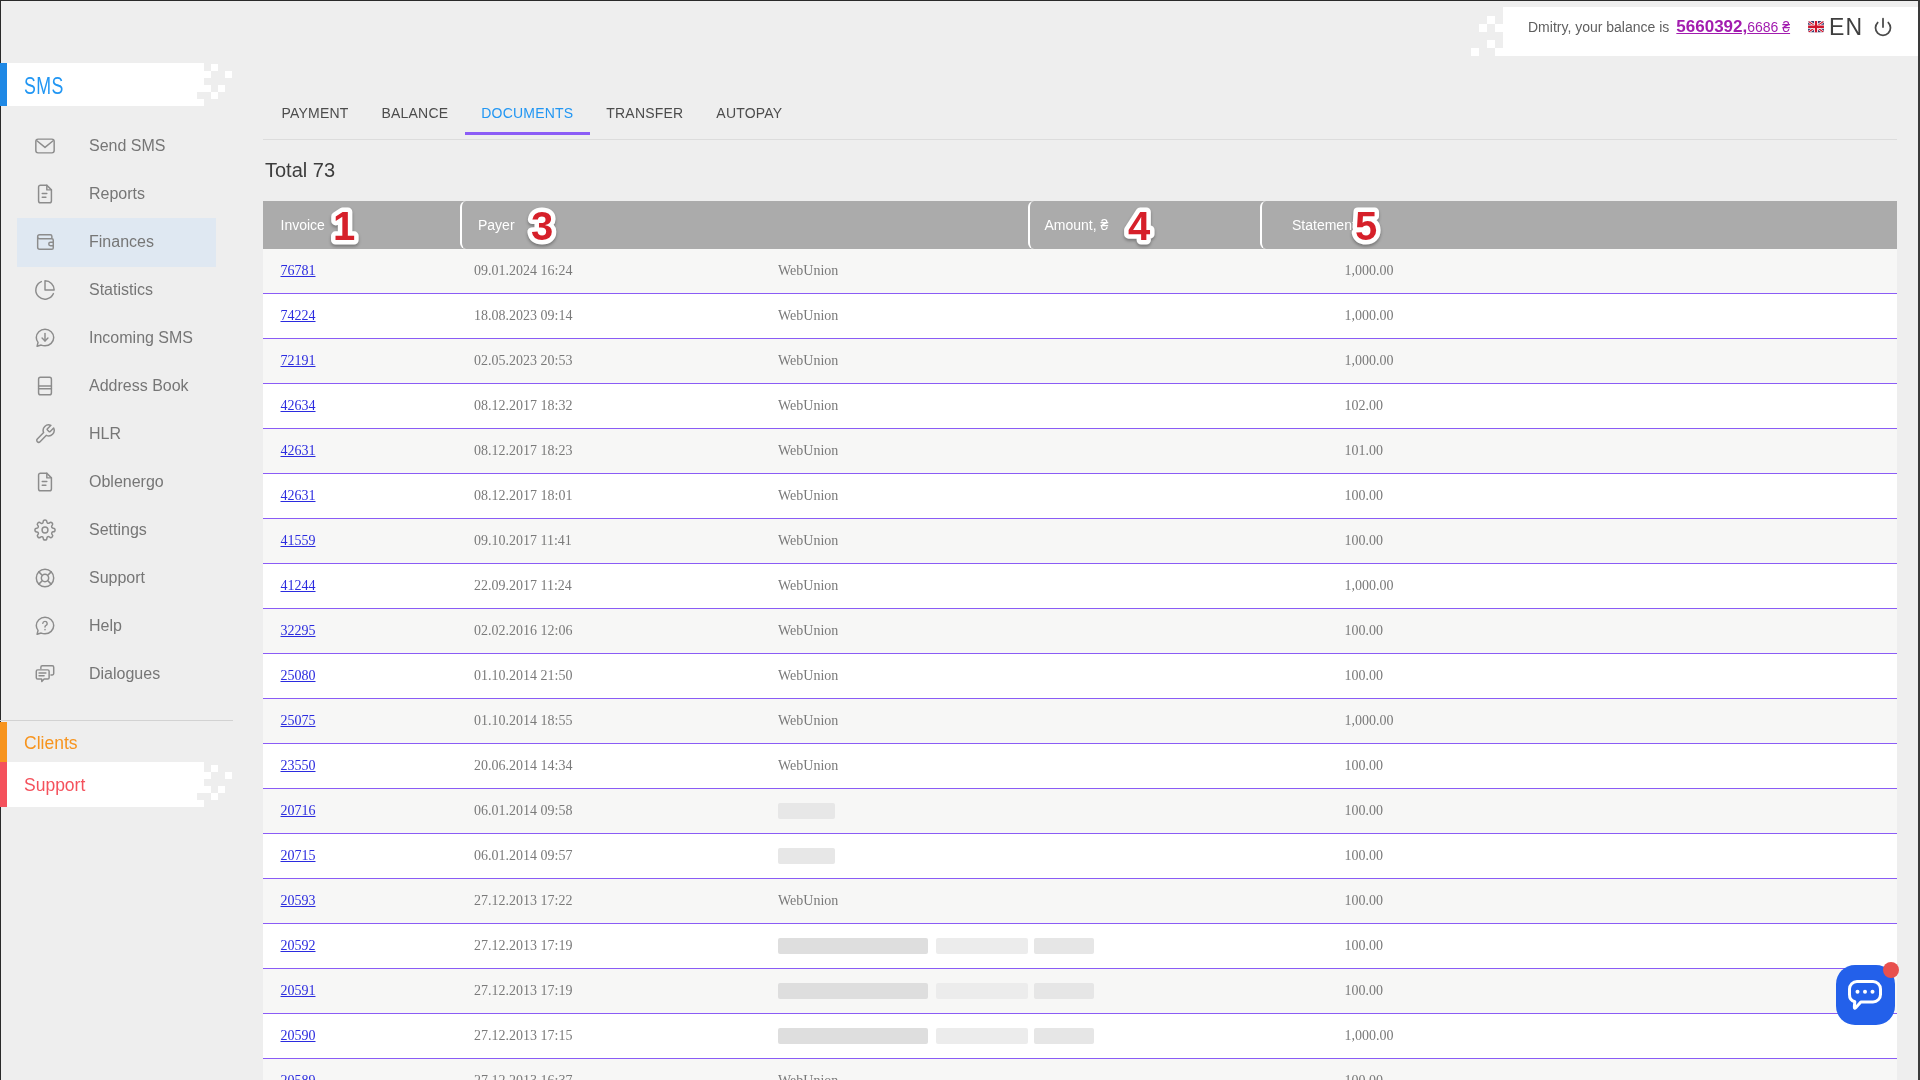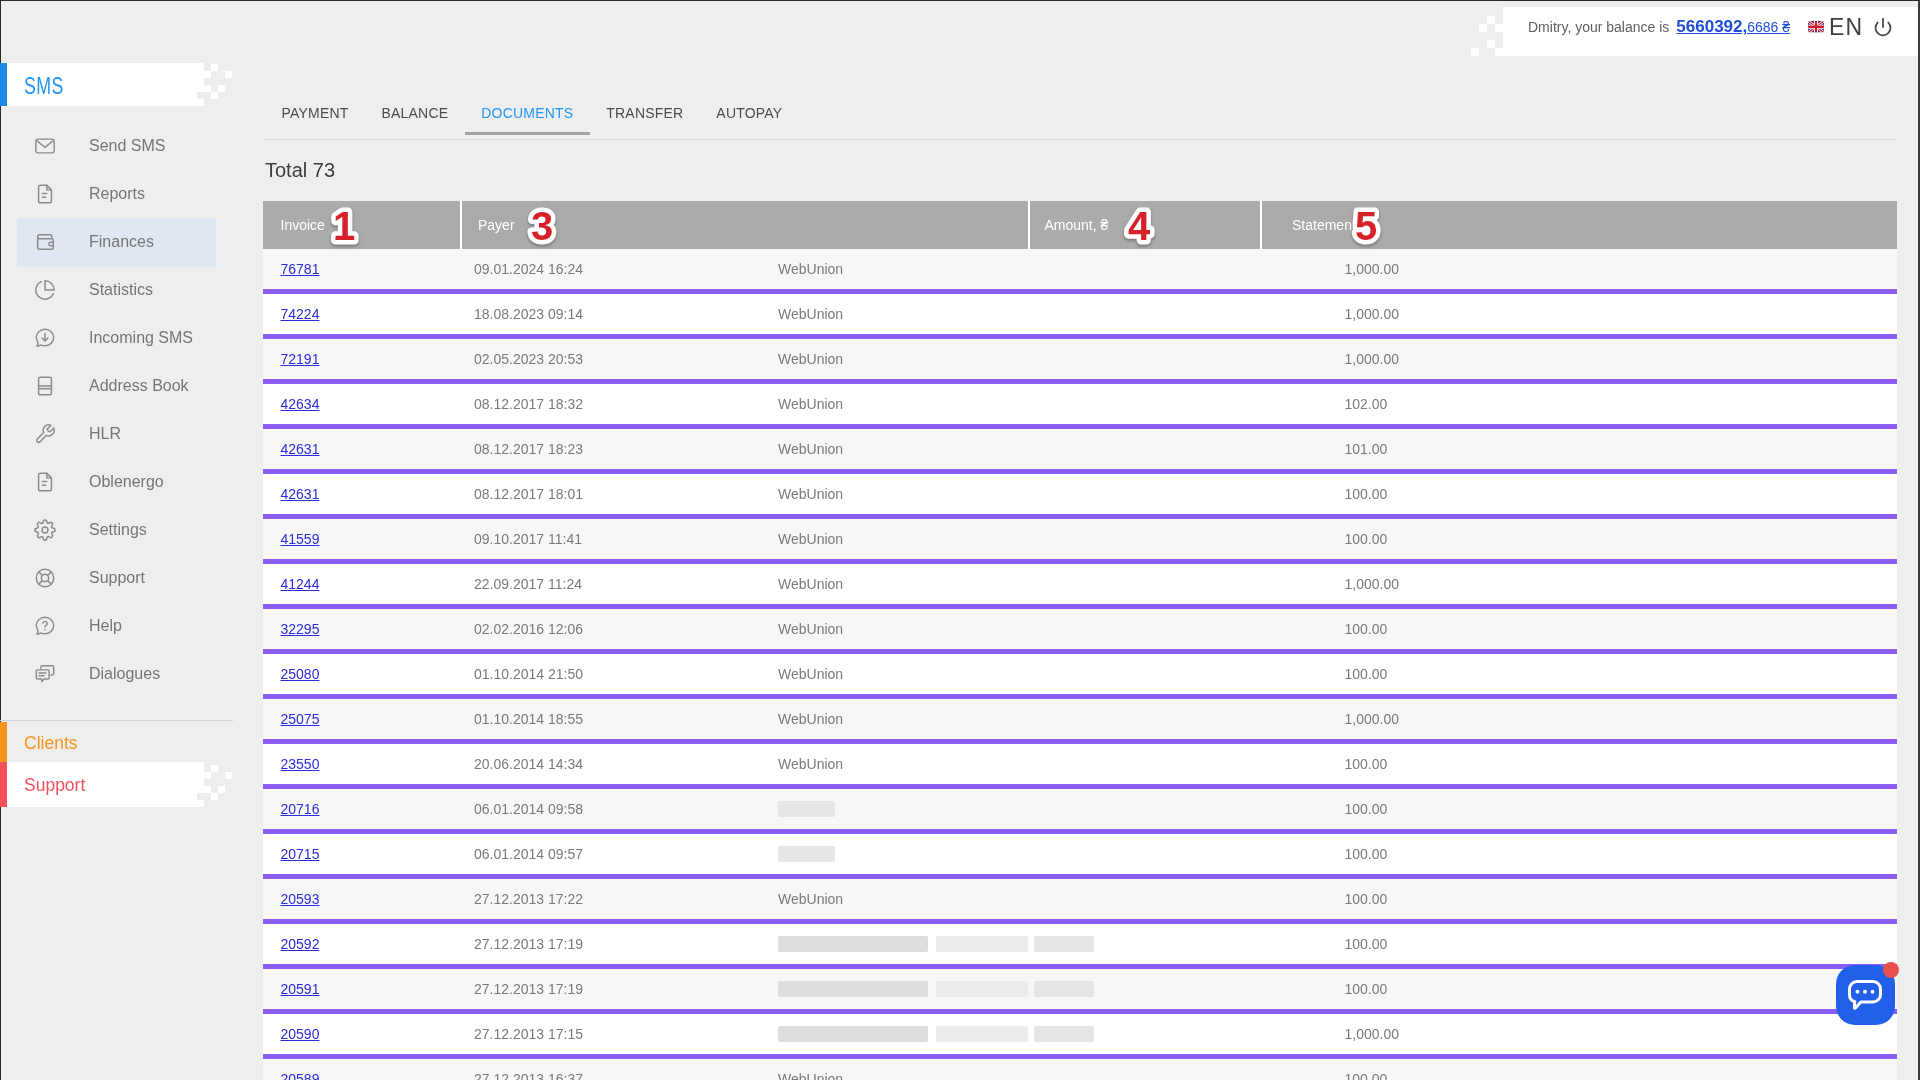--- a/index.html
+++ b/index.html
@@ -9,21 +9,21 @@
 
 
 #topline { left:0; top:0; width:1920px; height:1px; background:#2a2a2a; }
 #rightline { left:1918px; top:0; width:2px; height:1080px; background:#3a3a3a; }
 #leftline { left:0; top:0; width:1px; height:1080px; background:#2a2a2a; }
 
 
 #balbox { left:1503px; top:7px; width:415px; height:49px; background:#ffffff; }
 #balrow { left:1528px; top:7px; height:40px; display:flex; align-items:center; }
 #baltext { font-size:14px; color:#5f5f5f; }
-#ballink { color:#1d4ed8; text-decoration:underline; margin-left:7px; white-space:nowrap; }
+#ballink { color:#a21caf; text-decoration:underline; margin-left:7px; white-space:nowrap; }
 #ballink b { font-size:17px; font-weight:bold; letter-spacing:0; }
 #ballink span { font-size:14px; }
 #enflag { margin-left:18px; }
 #entext { font-size:23px; letter-spacing:1px; color:#3f3f3f; margin-left:5px; }
 #power { margin-left:10px; }
 
 
 #smsblock { left:0; top:63px; width:204px; height:43px; background:#fff; border-left:7px solid #1e88e5; }
 #smstext { left:24px; top:72px; font-size:24px; color:#2196f3; transform:scaleX(0.74); transform-origin:0 0; letter-spacing:0.5px; }
 .menu-item { position:absolute; left:0; width:233px; height:48px; }
@@ -32,31 +32,31 @@
 #fin-hl { left:17px; top:218px; width:199px; height:49px; background:#dfe8f2; }
 #side-div { left:0; top:720px; width:233px; height:1px; background:#d2d2d2; }
 #clients-bar { left:0; top:722px; width:7px; height:40px; background:#f7941e; }
 #clients-txt { left:24px; top:733px; font-size:17.5px; color:#f7941e; }
 #support-block { left:0; top:762px; width:204px; height:45px; background:#fff; border-left:7px solid #f4515c; }
 #support-txt { left:24px; top:775px; font-size:17.5px; color:#f4515c; }
 
 
 #tabs { left:265px; top:97px; display:flex; }
 .tab { font-size:14px; letter-spacing:0.2px; color:#4c4c4c; padding:8px 16.5px 14px 16.5px;text-align:right; }
-.tab.active { color:#2196f3; border-bottom:3px solid #a3a3a3; padding-bottom:11px; }
+.tab.active { color:#2196f3; border-bottom:3px solid #8b5cf6; padding-bottom:11px; }
 #tabs-div { left:263px; top:139px; width:1634px; height:1px; background:#dcdcdc; }
 #total { left:265px; top:159px; font-size:20px; color:#3d3d3d; }
 
 
 #tbl { left:263px; top:201px; width:1634px; }
 #thead { display:flex; height:48px; background:#ababab; color:#fff; font-size:14px; }
-.th { position:relative; display:flex; align-items:center; }
+.th { position:relative; display:flex; align-items:center;border-radius:6px; }
 .th + .th { border-left:2px solid #fff; }
 .th-badge { position:absolute; top:50%; transform:translate(-50%,-50%); filter:drop-shadow(0.5px 2px 1.5px rgba(0,0,0,0.3)); }
-.trow { display:flex; height:45px; border-bottom:5px solid #8b5cf6; background:#fff; font-size:14px; color:#7a7a7a; }
+.trow { display:flex; height:45px; border-bottom:1px solid #8b5cf6; background:#fff; font-size:14px; color:#7a7a7a;font-family:Liberation Serif, serif; }
 .trow.odd { background:#f7f7f6; }
 .td { display:flex; align-items:center; position:relative; }
 .c1 { width:197px; padding-left:17.5px; }
 .c2 { width:302px; padding-left:14px; }
 .c3 { width:568px; padding-left:16px; }
 .c4 { width:232px; padding-left:14.5px; }
 .c5 { flex:1; padding-left:30px; }
 
 a.inv { color:#2b2bdf; text-decoration:underline; }
 .blur { height:16px; border-radius:2px; }

